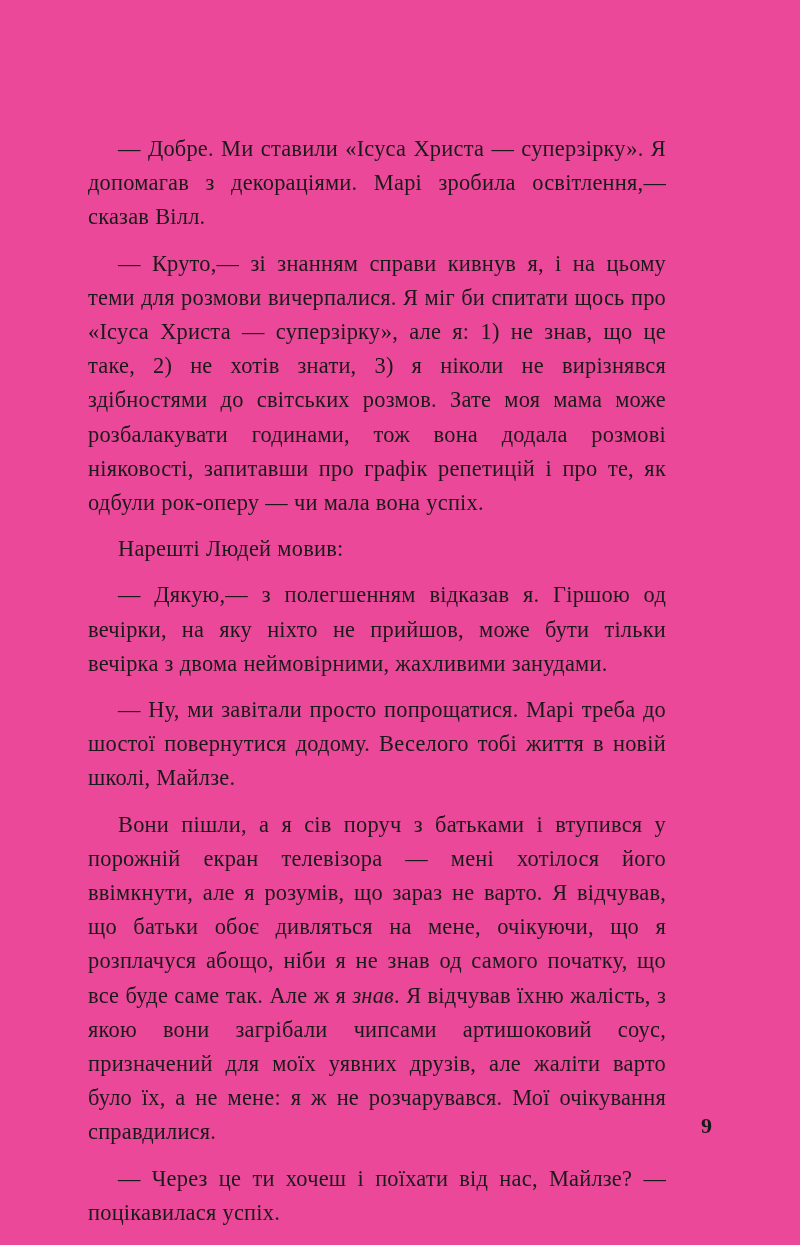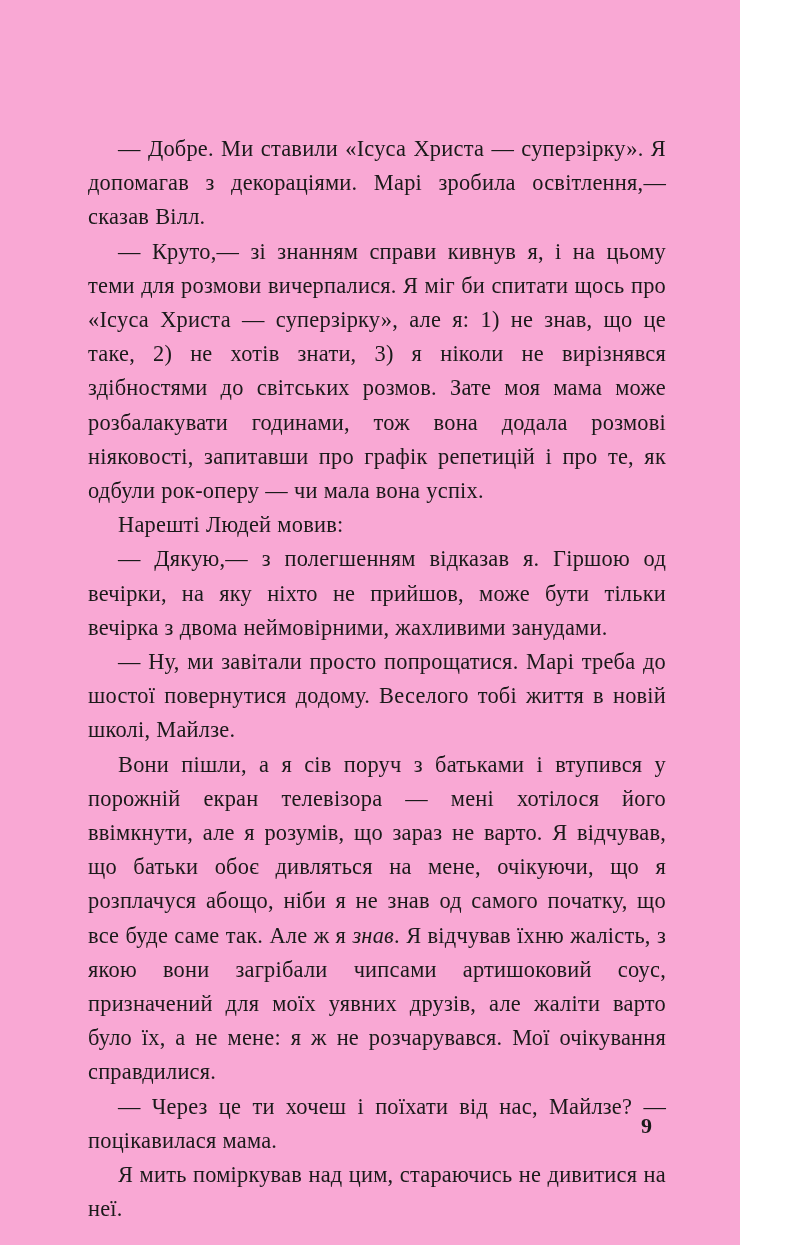--- a/index.html
+++ b/index.html
@@ -12,23 +12,23 @@
     width: 800px;
     height: 1245px;
     overflow: hidden;
     font-family: "Liberation Serif", "DejaVu Serif", serif;
     color: #1a1a1a;
   }
 
   .page {
     position: relative;
     box-sizing: border-box;
-    width: 740px;
+    width: 800px;
     height: 1245px;
-    background: #f9a8d4;
+    background: #ec4899;
     padding: 0;
   }
 
   .text-block {
     position: absolute;
     left: 88px;
     top: 132px;
     width: 578px;
   }
 
@@ -38,21 +38,21 @@
     text-align: justify;
     font-size: 22.4px;
     line-height: 34.2px;
     letter-spacing: 0.01em;
     word-spacing: 0.01em;
     hyphens: manual;
     -webkit-hyphens: manual;
   }
 
   .para + .para {
-    margin-top: 0;
+    margin-top: 12px;
   }
 
   .para em {
     font-style: italic;
   }
 
   .folio {
     position: absolute;
     right: 88px;
     bottom: 108px;
@@ -68,20 +68,20 @@
 <div class="page">
 
   <div class="text-block">
 
     <p class="para">— Добре. Ми ставили «Ісуса Христа — суперзірку». Я допомагав з декораціями. Марі зробила освітлення,— сказав Вілл.</p>
     <p class="para">— Круто,— зі знанням справи кивнув я, і на цьому теми для розмови вичерпалися. Я міг би спитати щось про «Ісуса Христа — суперзірку», але я: 1) не знав, що це таке, 2) не хотів знати, 3) я ніколи не вирізнявся здібностями до світських розмов. Зате моя мама може розбалакувати годинами, тож вона додала розмові ніяковості, запитавши про графік репетицій і про те, як одбули рок-оперу — чи мала вона успіх.</p>
     <p class="para">Нарешті Людей мовив:</p>
     <p class="para">— Дякую,— з полегшенням відказав я. Гіршою од вечірки, на яку ніхто не прийшов, може бути тільки вечірка з двома неймовірними, жахливими занудами.</p>
     <p class="para">— Ну, ми завітали просто попрощатися. Марі треба до шостої повернутися додому. Веселого тобі життя в новій школі, Майлзе.</p>
     <p class="para">Вони пішли, а я сів поруч з батьками і втупився у порожній екран телевізора — мені хотілося його ввімкнути, але я розумів, що зараз не варто. Я відчував, що батьки обоє дивляться на мене, очікуючи, що я розплачуся абощо, ніби я не знав од самого початку, що все буде саме так. Але ж я <em>знав</em>. Я відчував їхню жалість, з якою вони загрібали чипсами артишоковий соус, призначений для моїх уявних друзів, але жаліти варто було їх, а не мене: я ж не розчарувався. Мої очікування справдилися.</p>
-    <p class="para">— Через це ти хочеш і поїхати від нас, Майлзе? — поцікавилася мама.</p>
+    <p class="para">— Через це ти хочеш і поїхати від нас, Майлзе? — поцікавилася успіх.</p>
     <p class="para">Я мить поміркував над цим, стараючись не дивитися на неї.</p>
 
   </div>
 
   <div class="folio">9</div>
 
 </div>
 
 </body></html>

